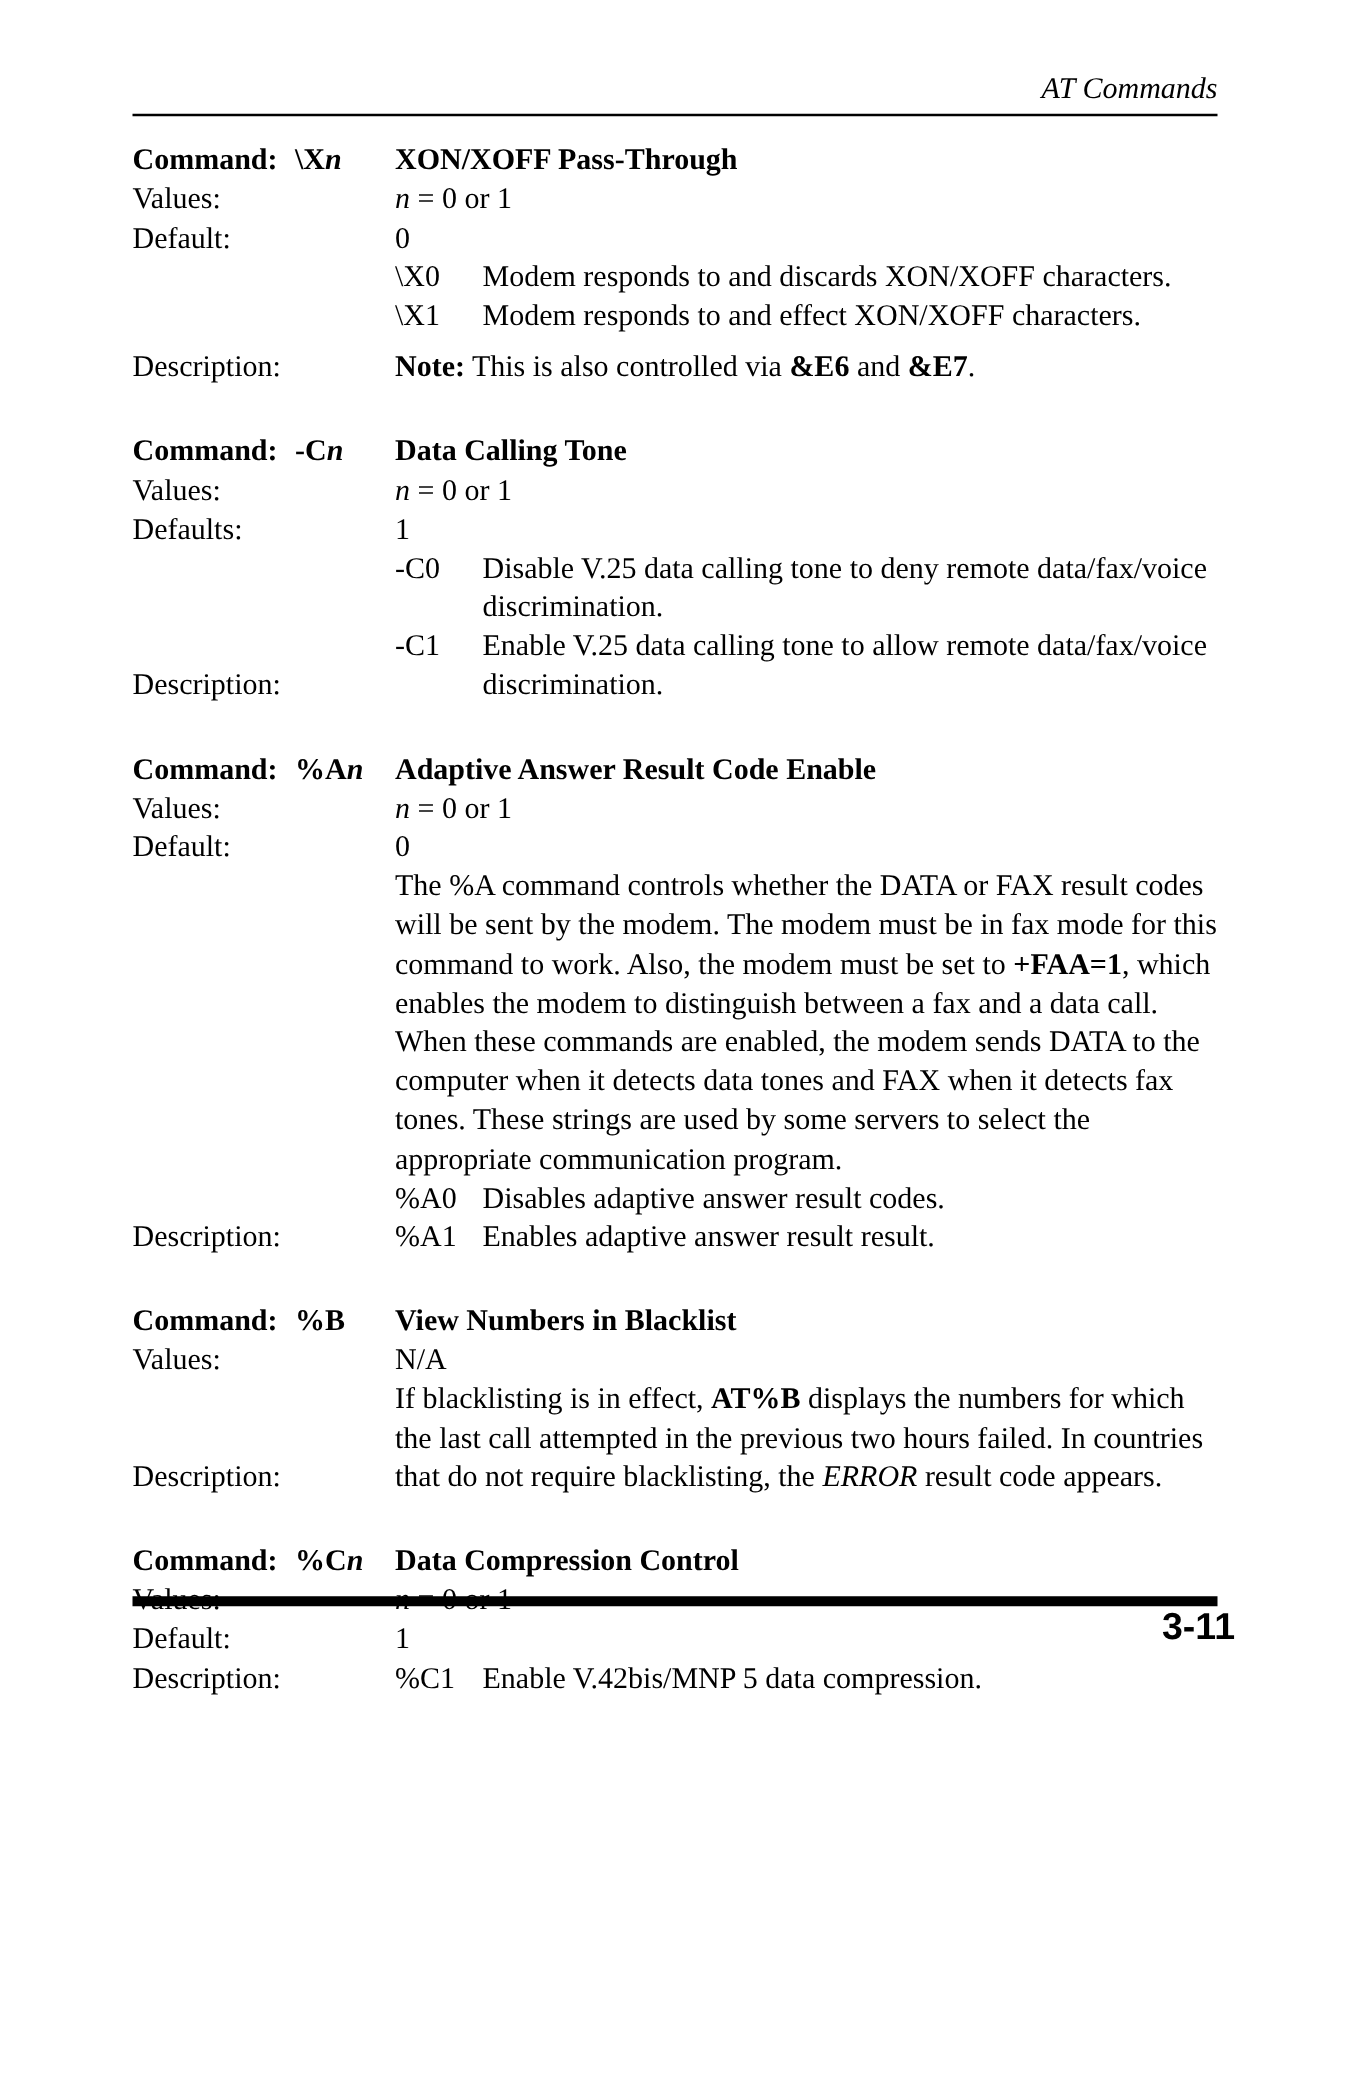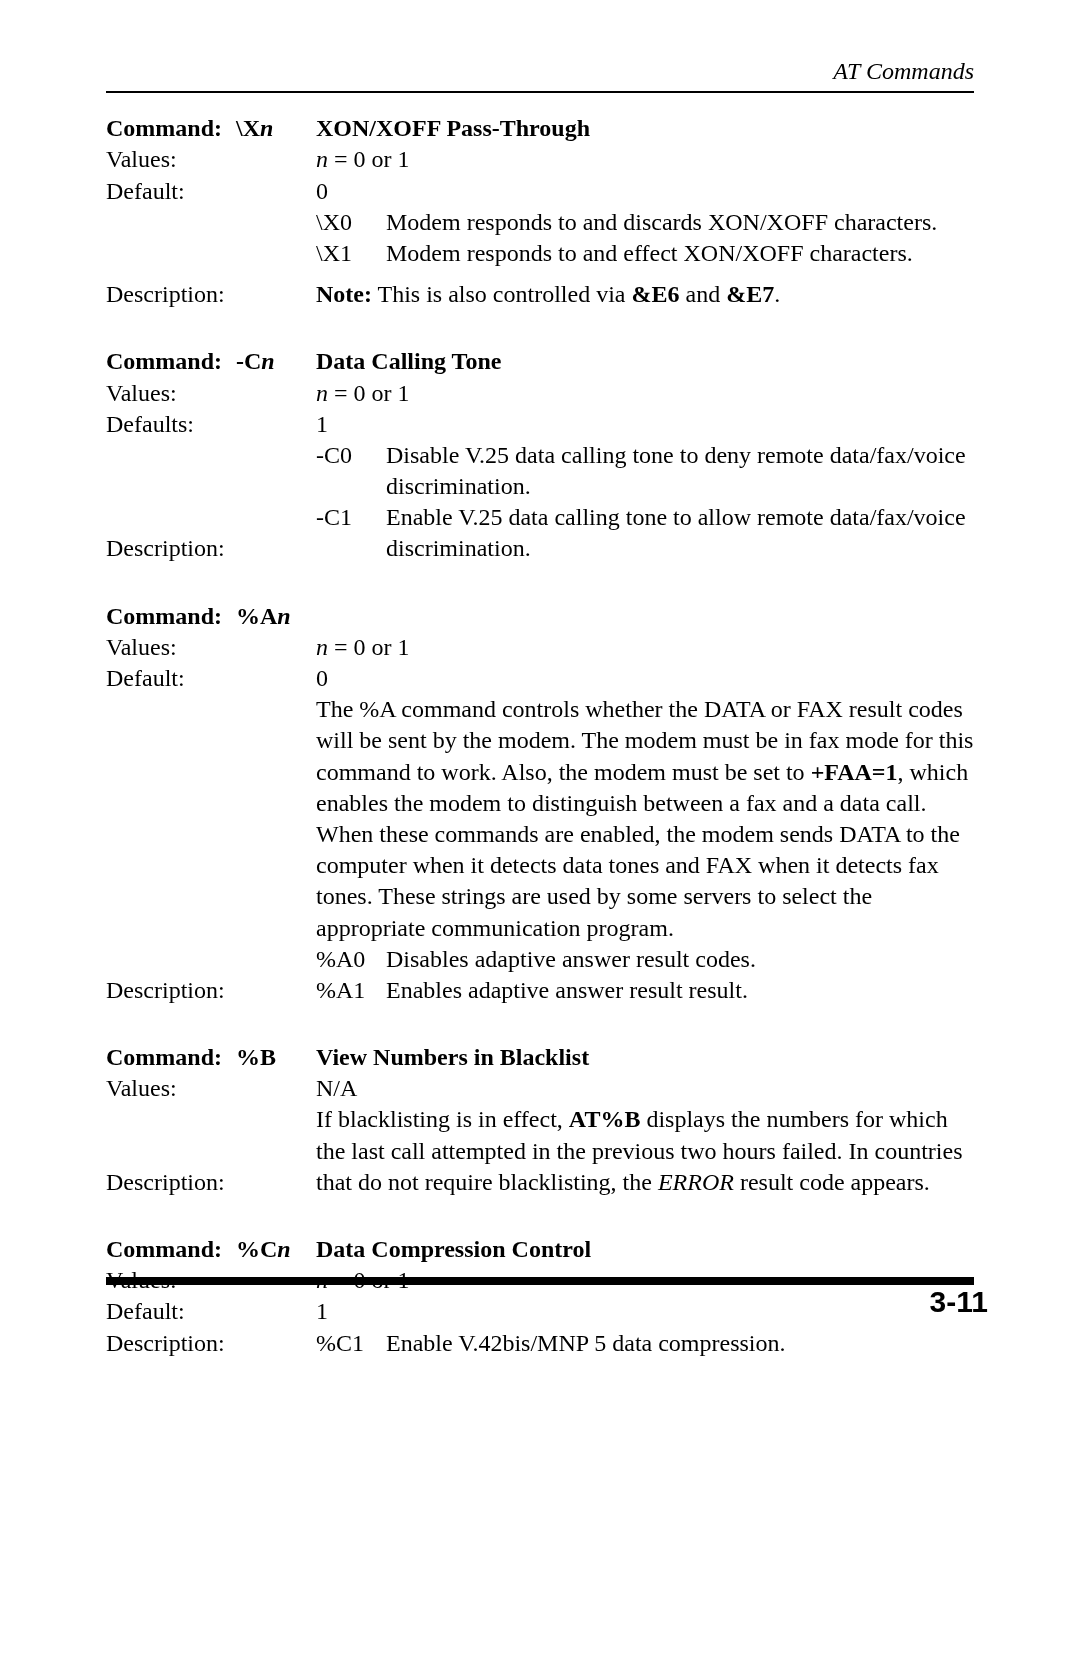--- a/index.html
+++ b/index.html
@@ -147,20 +147,21 @@
           <div class="opt-text">Enable V.25 data calling tone to allow remote data/fax/voice discrimination.</div>
         </div>
       </div>
     </div>
   </div>
 
   <div class="section">
     <div class="row">
       <div class="col-label bold">Command:</div>
       <div class="col-cmd"><span>%A</span><span class="italic">n</span></div>
+      <div class="col-right bold">Adaptive Answer Result Code Enable</div>
     </div>
     <div class="row">
       <div class="col-label">Values:</div>
       <div class="col-cmd"></div>
       <div class="col-right"><span class="italic">n</span><span> = 0 or 1</span></div>
     </div>
     <div class="row">
       <div class="col-label">Default:</div>
       <div class="col-cmd"></div>
       <div class="col-right">0</div>

